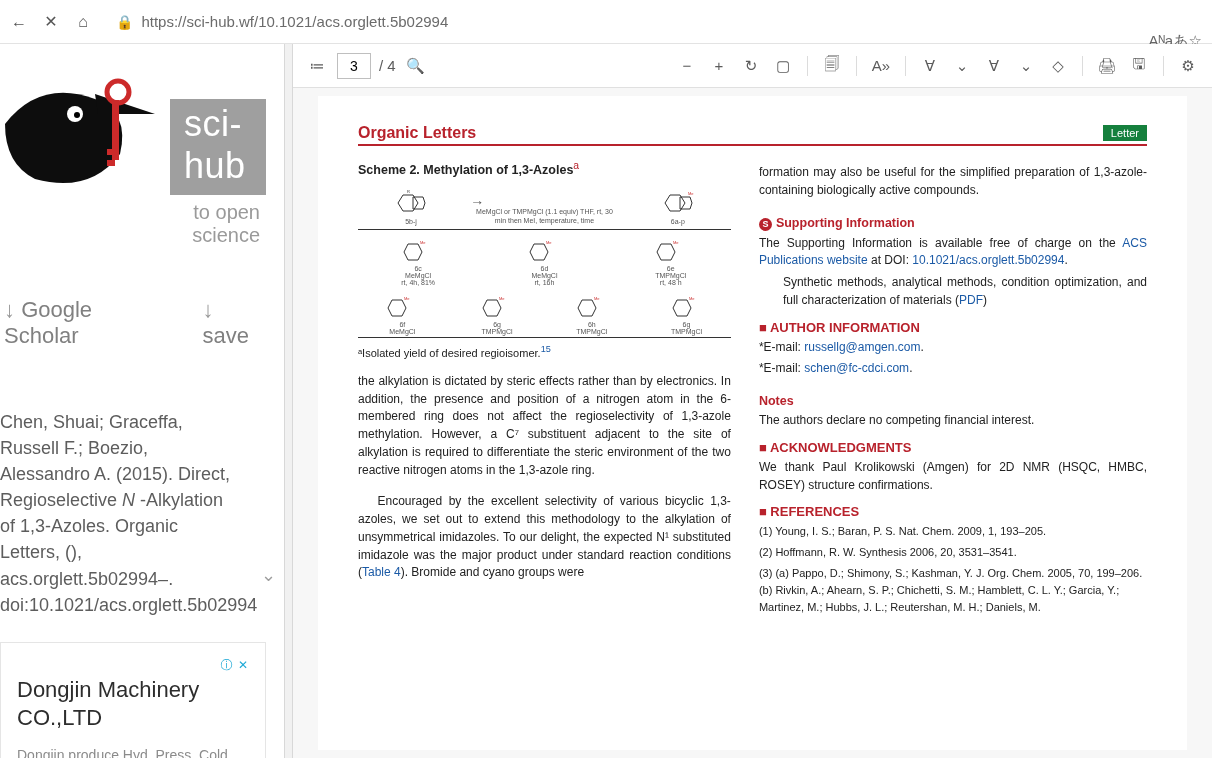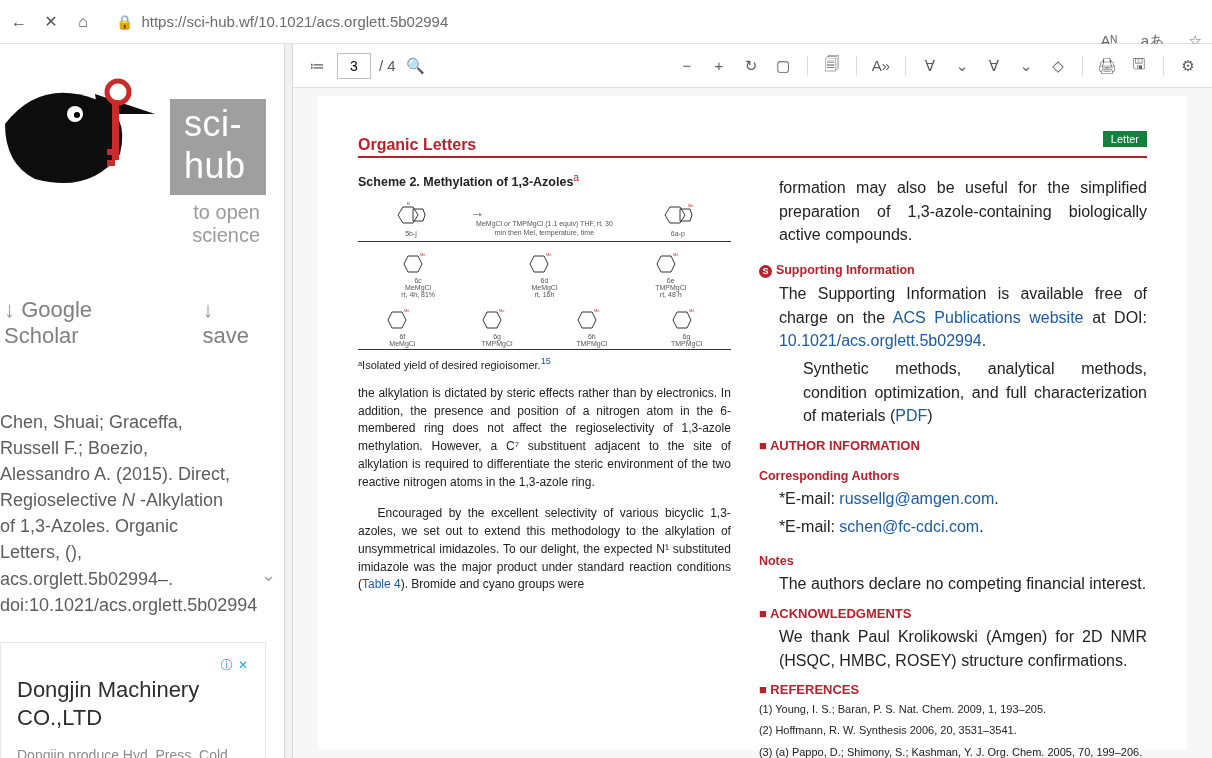--- a/index.html
+++ b/index.html
@@ -3,21 +3,21 @@
 <meta charset="utf-8">
 <style>
 * { margin:0; padding:0; box-sizing:border-box; font-family:"Segoe UI",Arial,sans-serif; }
 body { width:1212px; height:758px; overflow:hidden; background:#fff; }
 
 
 .chrome { height:44px; display:flex; align-items:center; padding:0 10px; gap:14px; border-bottom:1px solid #e3e3e3; }
 .ch-btn { width:18px; height:18px; display:flex; align-items:center; justify-content:center; color:#555; font-size:16px; cursor:pointer; }
 .addr { flex:1; display:flex; align-items:center; gap:8px; padding:4px 10px; color:#6b6b6b; font-size:15px; }
 .addr .lock { font-size:14px; }
-.ch-r { display:flex; gap:24px; color:#666; font-size:15px;margin-top:40px; }
+.ch-r { display:flex; gap:0; color:#666; font-size:15px;margin-top:40px; }
 
 .stage { display:flex; height:714px; }
 
 
 .sidebar { width:284px; padding:0 18px 10px 0; overflow:hidden; position:relative; }
 .logo-wrap { display:flex; align-items:flex-start; }
 .crow { width:170px; height:170px; position:relative; }
 .crow svg { width:100%; height:100%; }
 .brand { margin-top:55px; flex:1; }
 .brand-box { background:#9f9f9f; color:#fff; font-size:36px; padding:4px 14px 8px 14px; letter-spacing:.5px; }
@@ -41,37 +41,37 @@
 .viewer { flex:1; background:#fff; display:flex; flex-direction:column; }
 .toolbar { height:44px; display:flex; align-items:center; padding:0 12px; gap:8px; border-bottom:1px solid #e0e0e0; color:#5c5c5c; font-size:15px; }
 .tb-ic { width:24px; height:24px; display:flex; align-items:center; justify-content:center; cursor:pointer; }
 .pg-in { width:34px; height:26px; border:1px solid #bfbfbf; text-align:center; font-size:14px; }
 .tb-sep { width:1px; height:20px; background:#dcdcdc; margin:0 4px; }
 .tb-grow { flex:1; }
 
 .page { flex:1; overflow:hidden; background:#f7f7f7; padding:8px 25px; }
 .sheet { background:#fff; width:100%; height:100%; padding:28px 40px; position:relative; }
 .p-head { display:flex; justify-content:space-between; align-items:center; border-bottom:2px solid #b8222c; padding-bottom:2px; }
-.p-head .jname { color:#b8222c; font-weight:bold; font-size:16px;margin-top:12px; }
+.p-head .jname { color:#b8222c; font-weight:bold; font-size:16px; }
 .p-head .badge { background:#15803d; color:#fff; font-size:11px; padding:2px 8px; }
 .cols { display:flex; gap:28px; margin-top:14px; font-size:12px; color:#222; }
 .colL { width:49%; }
 .colR { width:51%; }
 .scheme-t { font-weight:bold; font-size:12.5px; }
 .scheme-t sup { color:#b8222c; font-weight:normal; }
 .scheme-img { border-bottom:1px solid #333; margin-top:6px; padding:6px 0 2px; }
 .scheme-foot { font-size:11px; margin-top:6px; }
 .scheme-foot sup { color:#1b5aa6; }
 .body-t { margin-top:14px; text-align:justify; line-height:1.48; font-size:12px; }
 .body-t .tl { color:#1b5aa6; }
 .secH { color:#b8222c; font-weight:bold; font-size:13px; margin-top:10px; }
 .secH::before { content:"■ "; }
 .subH { color:#b8222c; font-weight:bold; font-size:12.5px; margin-top:16px; }
 .si-ic { display:inline-block; width:13px; height:13px; border-radius:50%; background:#b8222c; color:#fff; font-size:9px; text-align:center; line-height:13px; margin-right:4px; }
-.txt { font-size:16px; line-height:1.48; margin-top:4px; text-align:justify;margin-left:20px; }
+.txt { font-size:12px; line-height:1.48; margin-top:4px; text-align:justify; }
 .lnk { color:#1b5aa6; }
 .refs { font-size:11px; line-height:1.55; margin-top:4px; }
 .mol-row { display:flex; gap:6px; align-items:flex-end; font-size:7px; color:#555; }
 .mol { flex:1; text-align:center; }
 .mol svg { width:36px; height:28px; }
 .arrow-lbl { font-size:7px; line-height:1.2; text-align:center; }
 </style>
 </head>
 <body>
 
@@ -225,21 +225,20 @@
             <div class="body-t">the alkylation is dictated by steric effects rather than by electronics. In addition, the presence and position of a nitrogen atom in the 6-membered ring does not affect the regioselectivity of 1,3-azole methylation. However, a C⁷ substituent adjacent to the site of alkylation is required to differentiate the steric environment of the two reactive nitrogen atoms in the 1,3-azole ring.</div>
             <div class="body-t">&nbsp;&nbsp;&nbsp;<span>Encouraged by the excellent selectivity of various bicyclic 1,3-azoles, we set out to extend this methodology to the alkylation of unsymmetrical imidazoles. To our delight, the expected N¹ substituted imidazole was the major product under standard reaction conditions (<span class="tl">Table 4</span>). Bromide and cyano groups were</span></div>
           </div>
 
           <div class="colR">
             <div class="txt">formation may also be useful for the simplified preparation of 1,3-azole-containing biologically active compounds.</div>
             <div class="subH"><span class="si-ic">S</span><span>Supporting Information</span></div>
             <div class="txt"><span>The Supporting Information is available free of charge on the </span><span class="lnk">ACS Publications website</span><span> at DOI: </span><span class="lnk">10.1021/acs.orglett.5b02994</span>.</div>
             <div class="txt" style="padding-left:24px"><span>Synthetic methods, analytical methods, condition optimization, and full characterization of materials (<span class="lnk">PDF</span>)</span></div>
             <div class="secH">AUTHOR INFORMATION</div>
-            <div class="subH">Corresponding Authors</div>
             <div class="txt"><span>*E-mail: </span><span class="lnk">russellg@amgen.com</span>.</div>
             <div class="txt"><span>*E-mail: </span><span class="lnk">schen@fc-cdci.com</span>.</div>
             <div class="subH">Notes</div>
             <div class="txt">The authors declare no competing financial interest.</div>
             <div class="secH">ACKNOWLEDGMENTS</div>
             <div class="txt">We thank Paul Krolikowski (Amgen) for 2D NMR (HSQC, HMBC, ROSEY) structure confirmations.</div>
             <div class="secH">REFERENCES</div>
             <div class="refs">(1) Young, I. S.; Baran, P. S. Nat. Chem. 2009, 1, 193–205.</div>
             <div class="refs">(2) Hoffmann, R. W. Synthesis 2006, 20, 3531–3541.</div>
             <div class="refs">(3) (a) Pappo, D.; Shimony, S.; Kashman, Y. J. Org. Chem. 2005, 70, 199–206. (b) Rivkin, A.; Ahearn, S. P.; Chichetti, S. M.; Hamblett, C. L. Y.; Garcia, Y.; Martinez, M.; Hubbs, J. L.; Reutershan, M. H.; Daniels, M.</div>

